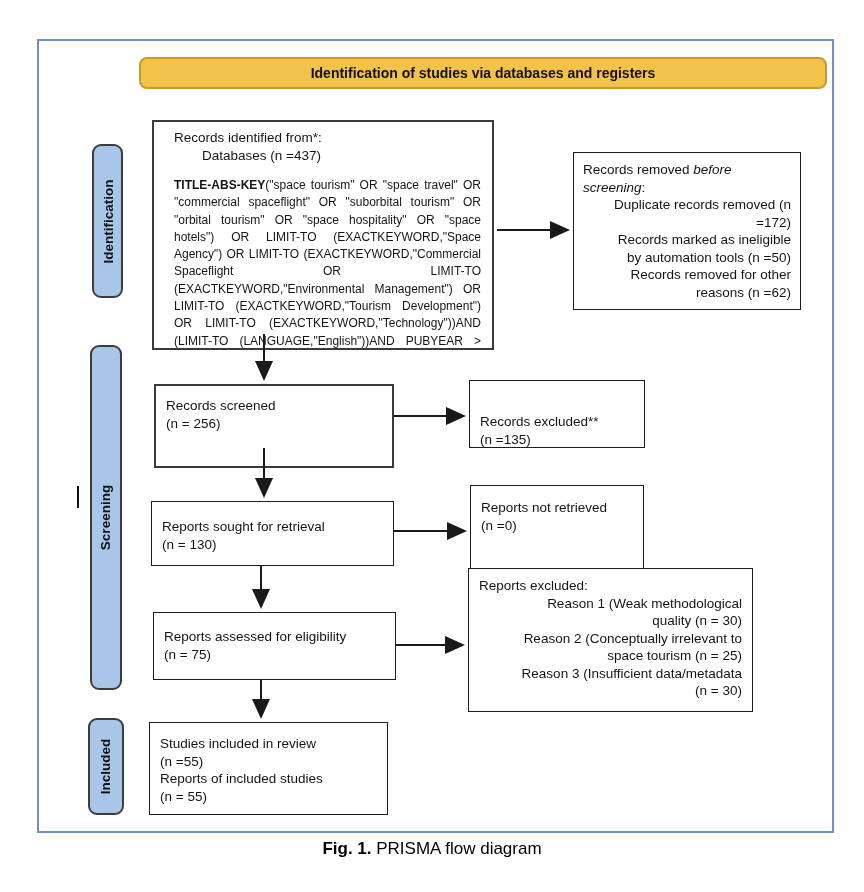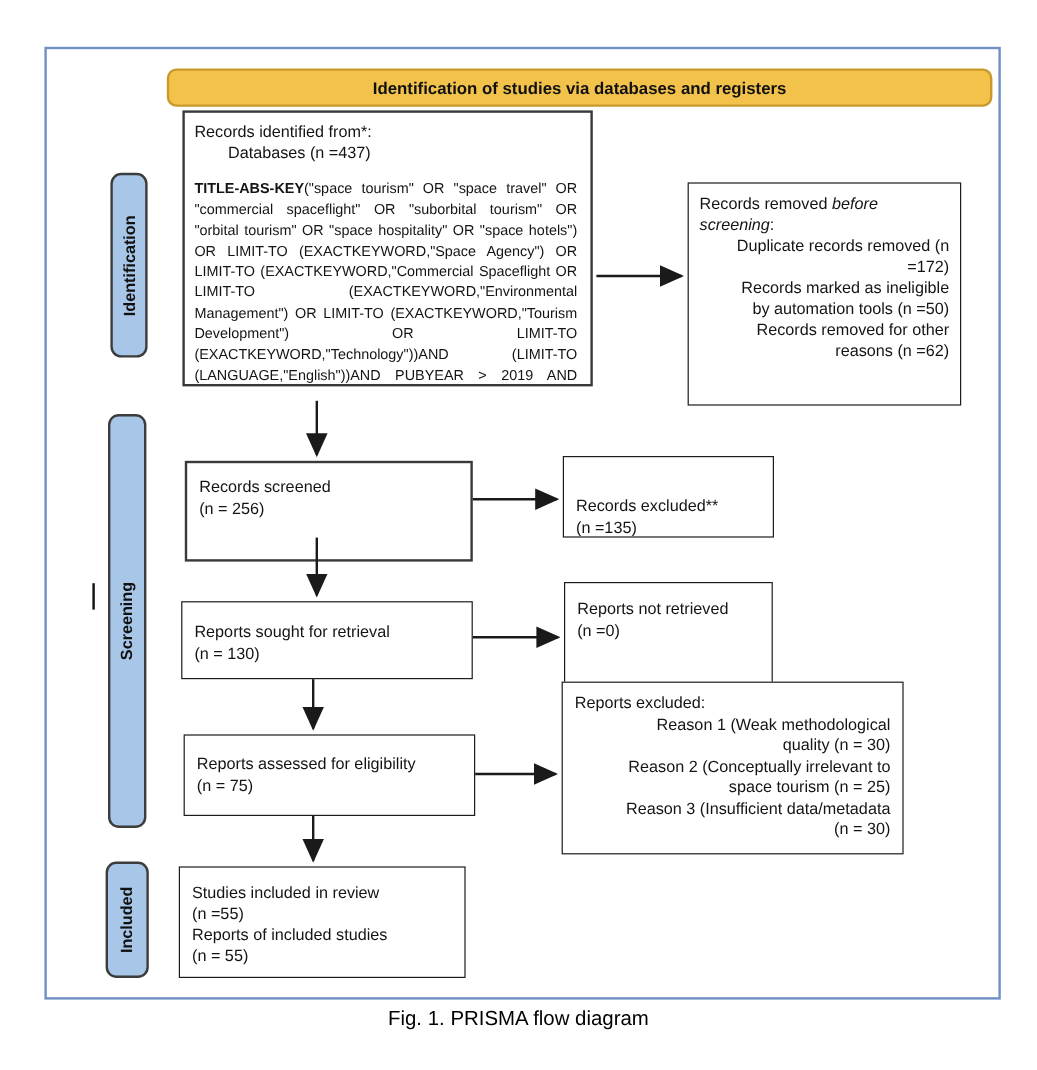--- a/index.html
+++ b/index.html
@@ -13,21 +13,21 @@
   .stage span{transform:rotate(-90deg);white-space:nowrap;font-weight:bold;font-size:13.5px;color:#111;}
   .box{position:absolute;box-sizing:border-box;background:#fff;border:1.6px solid #1c1c1c;
        font-size:13.5px;line-height:17.5px;overflow:hidden;}
   .box.heavy{border:2px solid #3a3a3a;}
   .indent{margin-left:28px;}
   .item{margin-left:30px;text-align:right;}
   .query{margin:13px 0 0 0;font-size:12px;line-height:17.3px;text-align:justify;}
   .query b{font-weight:bold;}
   .tick{position:absolute;left:77px;top:486px;width:2px;height:22px;background:#111;}
   .caption{position:absolute;left:0;top:839px;width:864px;text-align:center;font-size:17px;color:#000;}
-  .caption b{font-weight:normal;}
+  .caption b{font-weight:bold;}
   svg.arrows{position:absolute;left:0;top:0;pointer-events:none;}
   i{font-style:italic;}
 </style>
 </head>
 <body>
 
 <div class="frame"></div>
 
 <div class="banner">
   <span>Identification of studies via databases and registers</span>
@@ -36,27 +36,27 @@
 <div class="stage" style="left:92px;top:144px;width:31px;height:154px;">
   <span>Identification</span>
 </div>
 <div class="stage" style="left:90px;top:345px;width:32px;height:345px;">
   <span>Screening</span>
 </div>
 <div class="stage" style="left:88px;top:718px;width:36px;height:97px;">
   <span>Included</span>
 </div>
 
-<div class="box heavy" style="left:152px;top:92px;width:342px;height:230px;padding:7px 11px 8px 8px;">
+<div class="box heavy" style="left:152px;top:120px;width:342px;height:230px;padding:7px 11px 8px 20px;">
   <div>Records identified from*:</div>
   <div class="indent">Databases (n =437)</div>
   <p class="query"><b>TITLE-ABS-KEY</b><span>("space tourism" OR "space travel" OR "commercial spaceflight" OR "suborbital tourism" OR "orbital tourism" OR "space hospitality" OR "space hotels") OR LIMIT-TO (EXACTKEYWORD,"Space Agency") OR LIMIT-TO (EXACTKEYWORD,"Commercial Spaceflight  OR LIMIT-TO (EXACTKEYWORD,"Environmental Management") OR LIMIT-TO (EXACTKEYWORD,"Tourism Development") OR LIMIT-TO (EXACTKEYWORD,"Technology"))AND (LIMIT-TO (LANGUAGE,"English"))AND PUBYEAR &gt; 2019 AND PUBYEAR &lt; 2025.</span></p>
 </div>
 
-<div class="box" style="left:573px;top:152px;width:228px;height:186px;padding:8px 9px;">
+<div class="box" style="left:573px;top:152px;width:228px;height:158px;padding:8px 9px;">
   <div><span>Records removed </span><i>before screening</i><span>:</span></div>
   <div class="item">Duplicate records removed (n =172)</div>
   <div class="item">Records marked as ineligible by automation tools (n =50)</div>
   <div class="item">Records removed for other reasons (n =62)</div>
 </div>
 
 <div class="box heavy" style="left:154px;top:384px;width:240px;height:84px;padding:11px 10px;">
   <div>Records screened</div>
   <div>(n = 256)</div>
 </div>

